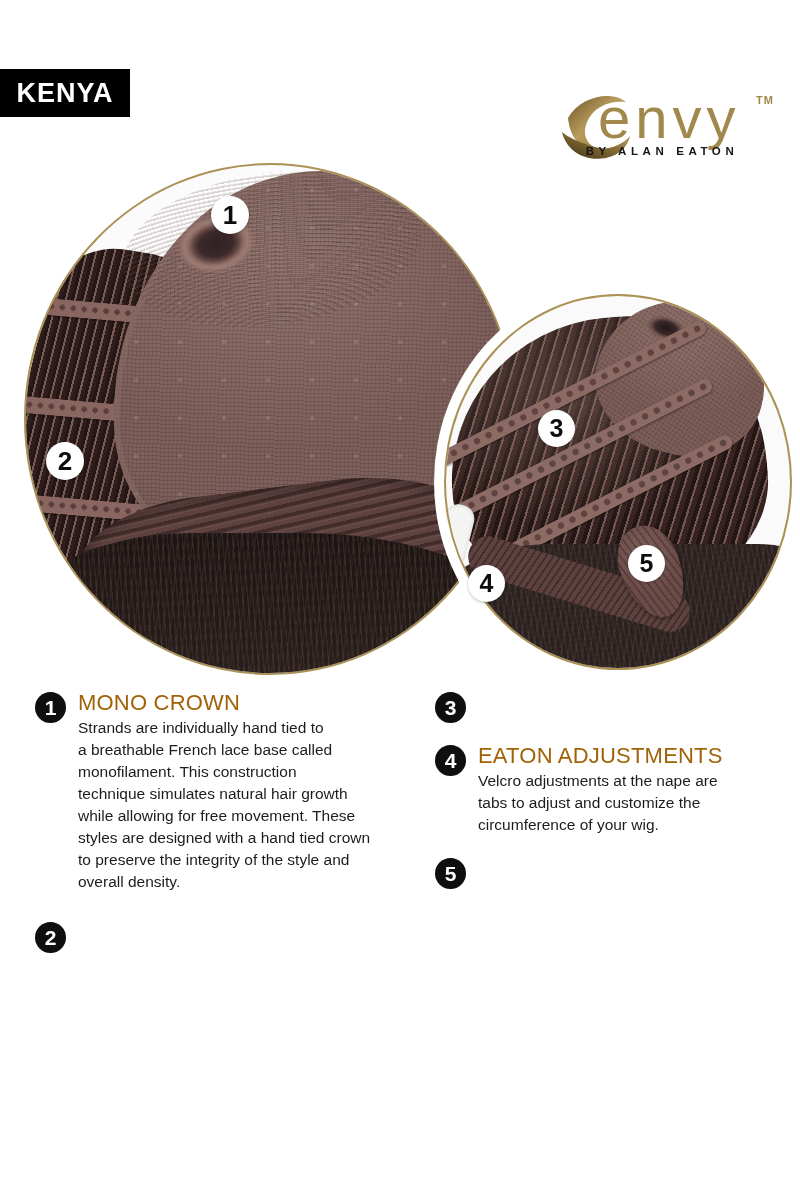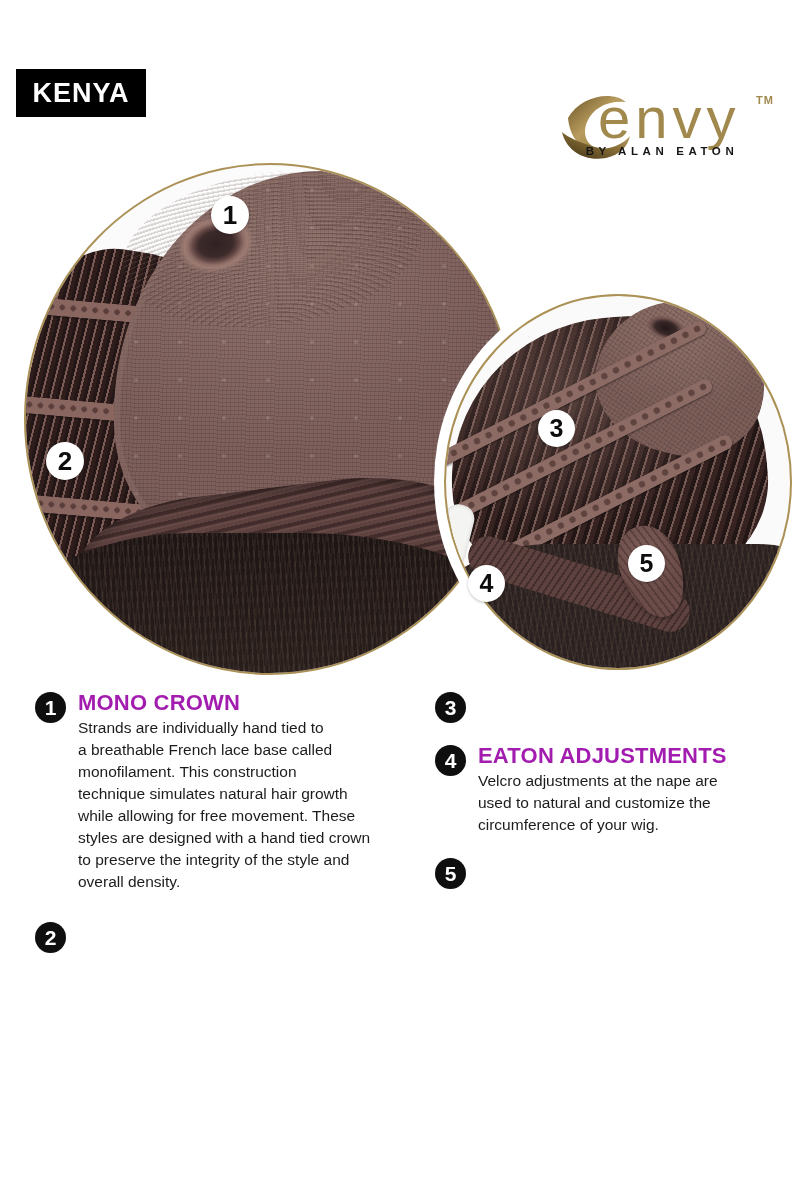--- a/index.html
+++ b/index.html
@@ -1,20 +1,20 @@
 <!DOCTYPE html>
 <html><head>
 <meta charset="utf-8">
 <style>
   html,body{margin:0;padding:0;background:#ffffff;}
   #canvas{position:relative;width:800px;height:1200px;background:#ffffff;overflow:hidden;
           font-family:"Liberation Sans", sans-serif;color:#1c1c1c;}
 
   
-  .product-box{position:absolute;left:16px;top:69px;width:130px;height:48px;background:#000;
+  .product-box{position:absolute;left:0;top:69px;width:130px;height:48px;background:#000;
     display:flex;align-items:center;justify-content:center;}
   .product-box span{color:#fff;font-size:27px;font-weight:700;letter-spacing:1px;}
 
   .logo-svg{position:absolute;left:558px;top:88px;}
   .logo-text{font-family:"Liberation Sans",sans-serif;font-size:58px;letter-spacing:5px;fill:#a1894d;}
   .logo-tm{font-family:"Liberation Sans",sans-serif;font-size:11px;font-weight:700;fill:#a1894d;letter-spacing:1px;}
   .logo-byline{font-family:"Liberation Sans",sans-serif;font-size:11.5px;font-weight:700;fill:#161616;letter-spacing:4.6px;}
 
   
   .photo-large{position:absolute;left:24px;top:163px;width:488px;height:508px;border-radius:50%;
@@ -111,21 +111,21 @@
   
   .col{position:absolute;top:691px;}
   .col-left{left:35px;width:368px;}
   .col-right{left:435px;width:360px;}
   .feature{display:flex;align-items:flex-start;}
   .col-left .feature + .feature{margin-top:28px;}
   .col-right .feature + .feature{margin-top:21px;}
   .badge{flex:0 0 31px;width:31px;height:31px;border-radius:50%;background:#0f0f0f;color:#fff;
     display:flex;align-items:center;justify-content:center;font-size:21px;font-weight:700;margin-top:1px;}
   .feature-text{margin-left:12px;}
-  .feature-text h3{margin:0 0 3px 0;font-size:22px;font-weight:700;letter-spacing:0.2px;line-height:1.05;color:#a21caf;}
+  .feature-text h3{margin:0 0 3px 0;font-size:22px;font-weight:400;letter-spacing:0.2px;line-height:1.05;color:#a16207;}
   .feature-text p{margin:0;font-size:15.5px;line-height:22px;color:#1c1c1c;white-space:pre-line;}
 </style>
 </head>
 <body>
 
 <div id="canvas">
 
   <div class="product-box">
     <span>KENYA</span>
   </div>
@@ -208,21 +208,21 @@
     <div class="feature">
       <div class="badge">3</div>
       <div class="feature-text">
       </div>
     </div>
     <div class="feature">
       <div class="badge">4</div>
       <div class="feature-text">
         <h3>EATON ADJUSTMENTS</h3>
         <p>Velcro adjustments at the nape are
-used to natural and customize the
+tabs to adjust and customize the
 circumference of your wig.</p>
       </div>
     </div>
     <div class="feature">
       <div class="badge">5</div>
       <div class="feature-text">
       </div>
     </div>
   </div>
 

